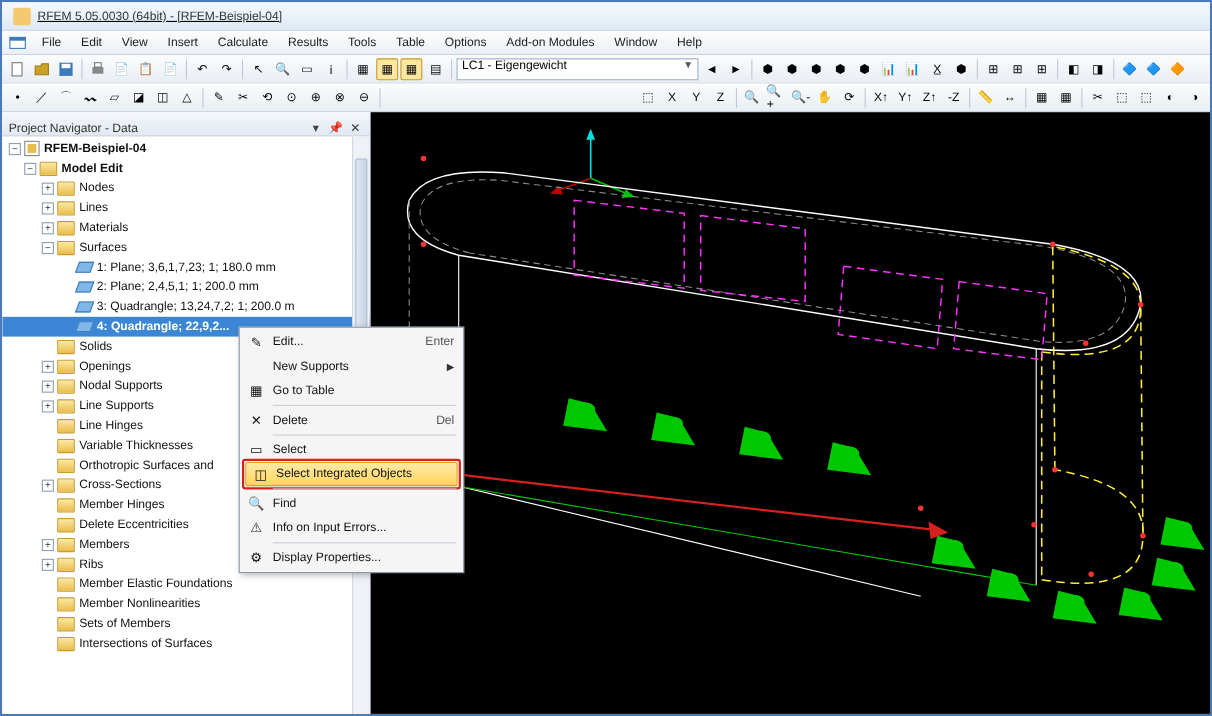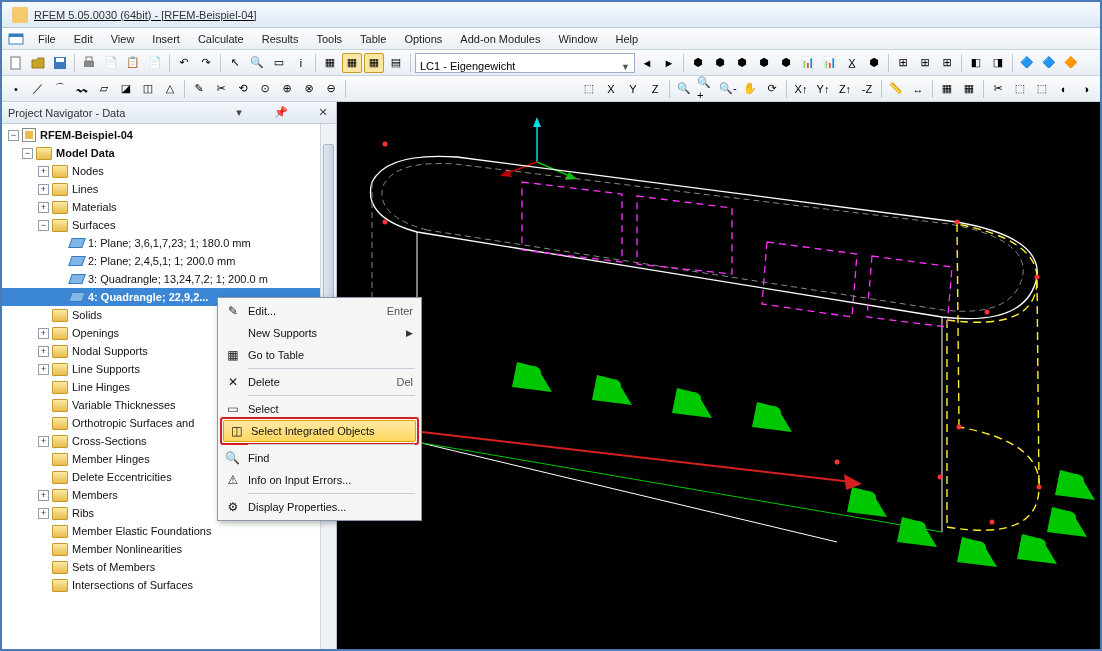--- a/index.html
+++ b/index.html
@@ -6,27 +6,27 @@
 body { background: #fff; width: 1102px; height: 651px; overflow: hidden; position: relative; border: 2px solid #4a7ab8; }
 .titlebar { height: 26px; background: linear-gradient(to bottom, #f5f9fd 0%, #dfeaf6 100%); display: flex; align-items: center; padding: 0 10px; border-bottom: 1px solid #b5c7de; text-decoration: underline; }
 .titlebar .app-icon { width: 16px; height: 16px; background: #f5c96e; border-radius: 2px; margin-right: 6px; }
 .titlebar .title { color: #333; }
 .menubar { height: 22px; background: linear-gradient(to bottom, #fdfdfd, #eaeff5); display: flex; align-items: center; padding: 0 6px; border-bottom: 1px solid #c9d3e0; gap: 2px; }
 .menubar .menu-item { padding: 2px 8px; color: #222; cursor: default; }
 .menubar .wm-icon { width: 16px; height: 16px; margin-right: 4px; }
 .toolbar { height: 26px; background: linear-gradient(to bottom, #fbfcfd, #e9eef4); display: flex; align-items: center; padding: 0 4px; border-bottom: 1px solid #c9d3e0; gap: 2px; }
 .toolbar .tb-btn { width: 20px; height: 20px; display: flex; align-items: center; justify-content: center; border: 1px solid transparent; border-radius: 2px; }
 .toolbar .sep { width: 1px; height: 18px; background: #c0c8d4; margin: 0 2px; }
-.toolbar .combo { height: 20px; border: 1px solid #9ab0c9; background: #fff; padding: 0 4px; display: flex; align-items: flex-end; min-width: 220px; }
+.toolbar .combo { height: 20px; border: 1px solid #9ab0c9; background: #fff; padding: 0 4px; display: flex; align-items: flex-start; min-width: 220px; }
 .toolbar .combo .arrow { margin-left: auto; font-size: 9px; color: #555; }
 .toolbar .btn-active { background:#fbe6a2; border:1px solid #c79b26; }
 
 .content { display: flex; height: calc(100% - 26px - 22px - 26px - 26px); }
 .navigator { width: 335px; background: #fff; border-right: 1px solid #b8c3d1; display: flex; flex-direction: column; position: relative; }
-.nav-header { height: 22px; background: linear-gradient(to bottom, #f4f7fb, #e2e9f2); display: flex; align-items: center; padding: 0 6px; border-bottom: 1px solid #c4cedb; color: #333; gap: 24px; }
+.nav-header { height: 22px; background: linear-gradient(to bottom, #f4f7fb, #e2e9f2); display: flex; align-items: flex-end; padding: 0 6px; border-bottom: 1px solid #c4cedb; color: #333; }
 .nav-header .spacer { flex: 1; }
 .nav-header .hicon { width: 14px; height: 14px; margin-left: 4px; color: #444; display:flex; align-items:center; justify-content:center; }
 .tree { flex: 1; overflow: hidden; padding: 2px 0; position: relative; }
 .tree-row { display: flex; align-items: center; height: 18px; padding-left: 6px; white-space: nowrap; }
 .tree-row .expander { width: 11px; height: 11px; border: 1px solid #8f9db0; display: flex; align-items: center; justify-content: center; font-size: 9px; line-height: 1; color: #333; margin-right: 3px; background: #fff; }
 .tree-row .noexp { width: 11px; margin-right: 3px; }
 .tree-row .folder { width: 16px; height: 13px; margin-right: 4px; background: linear-gradient(to bottom, #fce9a5, #e9bc4c); border: 1px solid #c79b26; border-radius: 1px; }
 .tree-row .surface { width: 14px; height: 10px; margin-right: 4px; background: #7fb7e8; border: 1px solid #3a7abd; transform: skewX(-20deg); }
 .tree-row .rfem-ico { width: 14px; height: 14px; margin-right: 4px; background:#fff; border:1px solid #888; position:relative; }
 .tree-row .rfem-ico::after { content:""; position:absolute; inset:2px; background:#e9bc4c; }
@@ -214,21 +214,21 @@
     </div>
     <div class="tree">
       <div class="tree-row bold">
           <span class="expander">−</span>
           <span class="rfem-ico"></span>
           <span class="label">RFEM-Beispiel-04</span>
         </div>
       <div class="tree-row indent-1 bold">
           <span class="expander">−</span>
           <span class="folder"></span>
-          <span class="label">Model Data</span>
+          <span class="label">Model Edit</span>
         </div>
       <div class="tree-row indent-2">
           <span class="expander">+</span>
           <span class="folder"></span>
           <span class="label">Nodes</span>
         </div>
       <div class="tree-row indent-2">
           <span class="expander">+</span>
           <span class="folder"></span>
           <span class="label">Lines</span>

